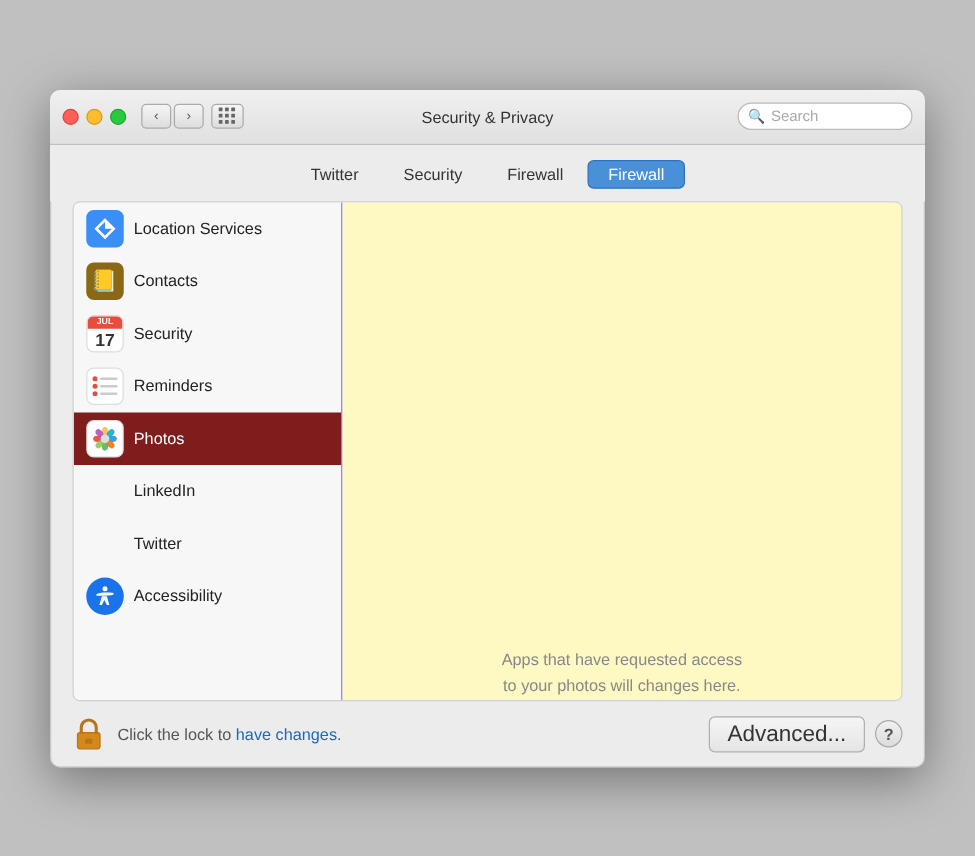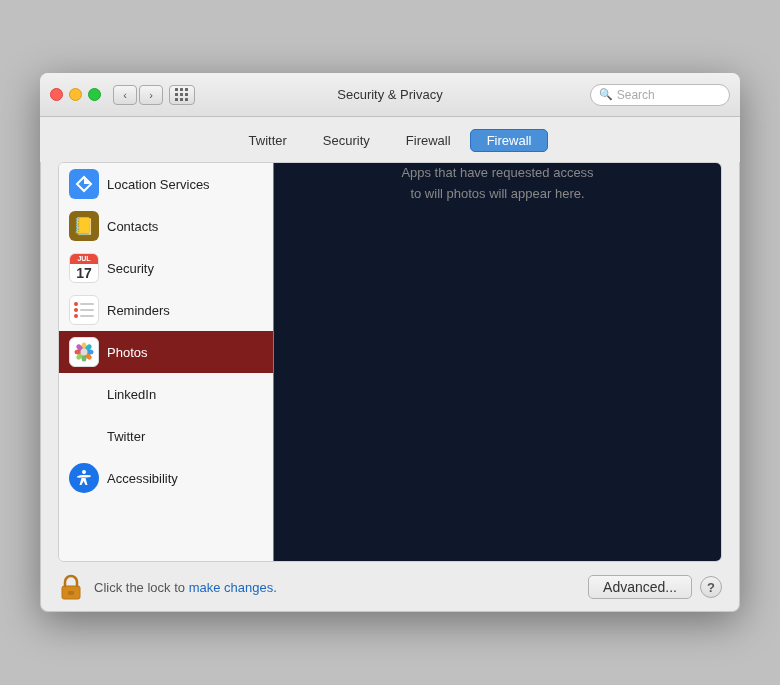--- a/index.html
+++ b/index.html
@@ -226,23 +226,23 @@
       background: #fff;
       display: flex;
       align-items: center;
       justify-content: center;
     }
 
     
     .right-panel {
       flex: 1;
       display: flex;
-      align-items: flex-start;
-      justify-content: center;
-      background: #0f172a;
+      align-items: flex-end;
+      justify-content: center;
+      background: #fef9c3;
     }
     .placeholder-text {
       text-align: center;
       font-size: 13px;
       color: #888;
       line-height: 1.6;
     }
     
     .bottom-bar {
       display: flex;
@@ -269,21 +269,21 @@
       margin-left: auto;
       display: flex;
       align-items: center;
       gap: 8px;
     }
     .advanced-btn {
       padding: 3px 14px;
       background: linear-gradient(to bottom, #f5f5f5, #e5e5e5);
       border: 1px solid #b0b0b0;
       border-radius: 5px;
-      font-size: 14px;
+      font-size: 18px;
       color: #333;
       cursor: pointer;
     }
     .help-btn {
       width: 22px;
       height: 22px;
       border-radius: 50%;
       background: linear-gradient(to bottom, #f0f0f0, #ddd);
       border: 1px solid #aaa;
       display: flex;
@@ -454,32 +454,32 @@
             <path d="M7.5 10l-2 7h2l2-4 2 4h2l-2-7"></path>
           </svg>
         </div>
         <span>Accessibility</span>
       </div>
     </div>
 
     <div class="right-panel">
       <div class="placeholder-text">
         <span>Apps that have requested access</span><br>
-        <span>to will photos will appear here.</span>
+        <span>to your photos will changes here.</span>
       </div>
     </div>
   </div>
 
   <div class="bottom-bar">
     <div class="lock-icon">
       <svg width="24" height="26" viewBox="0 0 24 26">
         <rect x="3" y="12" width="18" height="13" rx="2" fill="#d4891a" stroke="#b8741a" stroke-width="1"></rect>
         <path d="M6 12V8a6 6 0 0112 0v4" fill="none" stroke="#b8741a" stroke-width="2.5" stroke-linecap="round"></path>
         <rect x="9" y="17" width="6" height="4" rx="1" fill="#b8741a"></rect>
       </svg>
     </div>
-    <span class="lock-text">Click the lock to <a class="lock-link" href="#">make changes</a>.</span>
+    <span class="lock-text">Click the lock to <a class="lock-link" href="#">have changes</a>.</span>
     <div class="bottom-right">
       <button class="advanced-btn">Advanced...</button>
       <div class="help-btn">?</div>
     </div>
   </div>
 </div>
 
 </body></html>

